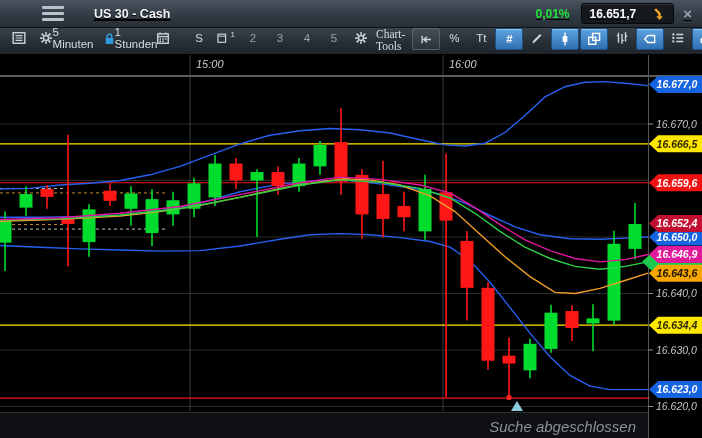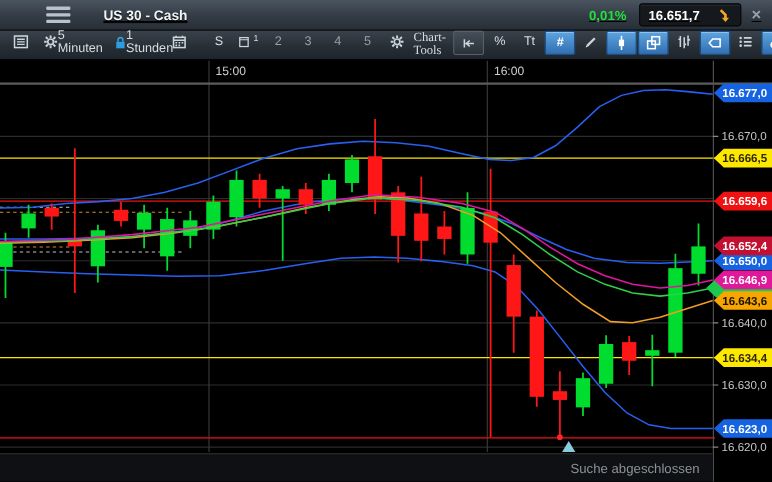--- a/index.html
+++ b/index.html
@@ -31,24 +31,24 @@
   .tbtn.active{background:linear-gradient(#5ea4df,#2f6fb2);border:1px solid #1d4f86;
     box-shadow:inset 0 1px 0 #8cc3ec;}
   .tbtn.boxed{border:1px solid #59626b;background:linear-gradient(#454f59,#2b323a);}
   .tbtn svg{display:block;}
   .sep{width:1px;height:15px;background:#4a525b;margin:0 4px;}
   .dim{color:#98a1a9;}
   .sup1{font-size:8px;vertical-align:top;position:relative;top:-4px;margin-left:1px;}
   .grow{flex:1;}
 
   
-  .chart-wrap{position:relative;width:668px;height:384px;background:#000;}
+  .chart-wrap{position:relative;width:668px;height:384px;background:#000;font-style:italic;}
   .chart-wrap svg{position:absolute;left:0;top:0;}
   .statusbar{position:absolute;left:0;bottom:0;width:648px;height:27px;box-sizing:border-box;
-    background:#0e1013;border-top:1px solid #2d2d2d;color:#8d9296;font-size:12px;
+    background:#0e1013;border-top:1px solid #2d2d2d;color:#8d9296;font-size:15px;
     display:flex;align-items:center;justify-content:flex-end;padding-right:12px;z-index:5;}
 </style>
 </head>
 <body>
 
 <div class="app">
 
   <div class="titlebar">
     <div class="burger">
       <span></span>

